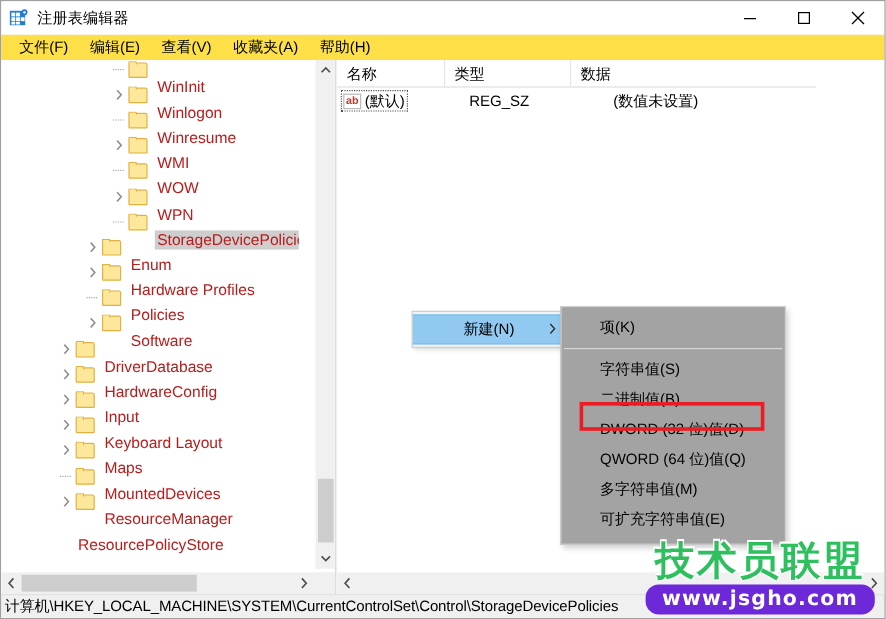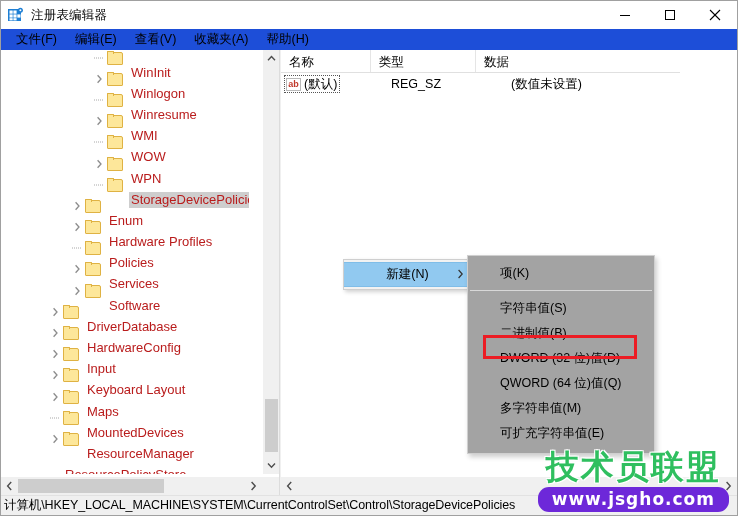--- a/index.html
+++ b/index.html
@@ -65,21 +65,21 @@
     background: transparent;
   }
   .win-btn svg { display:block; }
 
   
   .menubar {
     position: absolute;
     left: 0; top: 28px;
     width: 736px;
     height: 21px;
-    background: #1d4ed8;
+    background: #fde047;
     display: flex;
     align-items: center;
     padding-left: 6px;
     box-sizing: border-box;
   }
   .menu-item {
     font-size: 12.5px;
     color: #000;
     padding: 1px 9px 2px 9px;
     white-space: nowrap;
@@ -588,30 +588,20 @@
               <span class="lbl">Policies</span>
             </div>
             <div class="tree-row">
               <div style="width: 68px; flex: 0 0 auto;"></div>
               <div class="expander">
                 <svg width="7" height="10" viewBox="0 0 7 10">
                   <polyline points="1.6,1.2 5.0,5 1.6,8.8" fill="none" stroke="#8c8c8c" stroke-width="1.3"></polyline>
                 </svg>
               </div>
               <div class="folder"></div>
-              <span class="lbl">Services</span>
-            </div>
-            <div class="tree-row">
-              <div style="width: 68px; flex: 0 0 auto;"></div>
-              <div class="expander">
-                <svg width="7" height="10" viewBox="0 0 7 10">
-                  <polyline points="1.6,1.2 5.0,5 1.6,8.8" fill="none" stroke="#8c8c8c" stroke-width="1.3"></polyline>
-                </svg>
-              </div>
-              <div class="folder"></div>
               <span class="lbl">Software</span>
             </div>
             <div class="tree-row">
               <div style="width: 46px; flex: 0 0 auto;"></div>
               <div class="expander">
                 <svg width="7" height="10" viewBox="0 0 7 10">
                   <polyline points="1.6,1.2 5.0,5 1.6,8.8" fill="none" stroke="#8c8c8c" stroke-width="1.3"></polyline>
                 </svg>
               </div>
               <div class="folder"></div>

